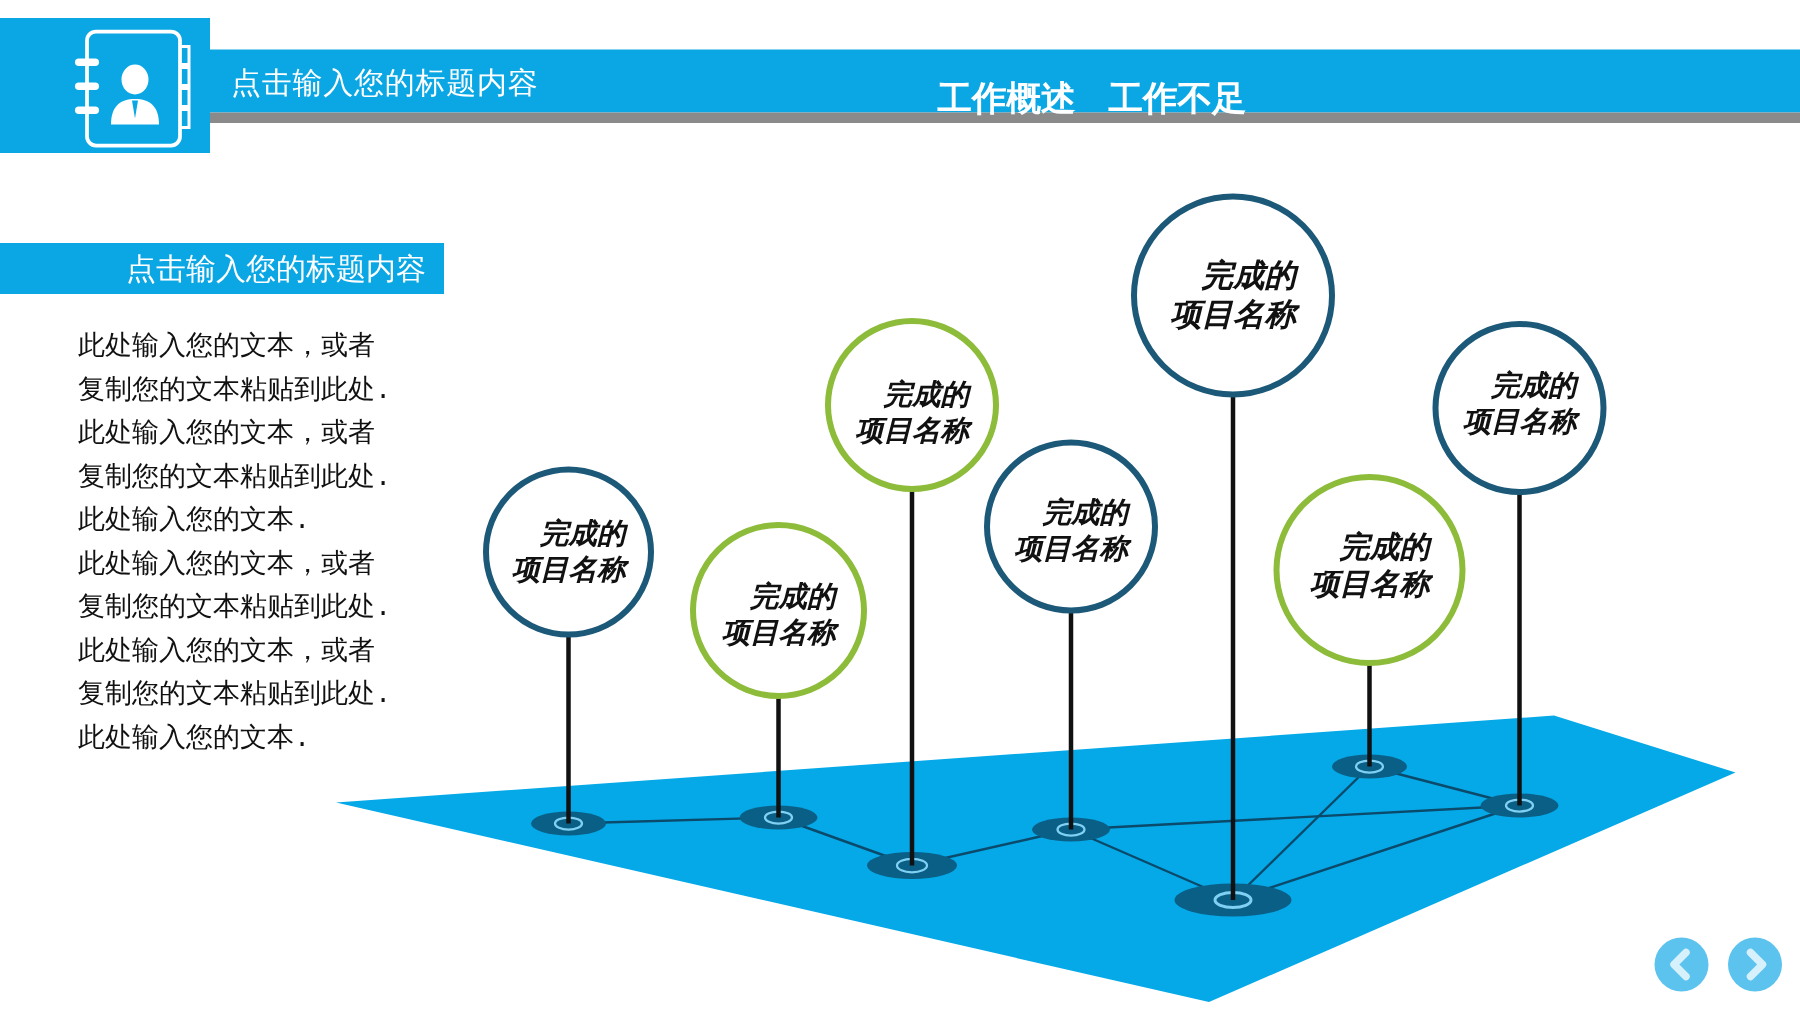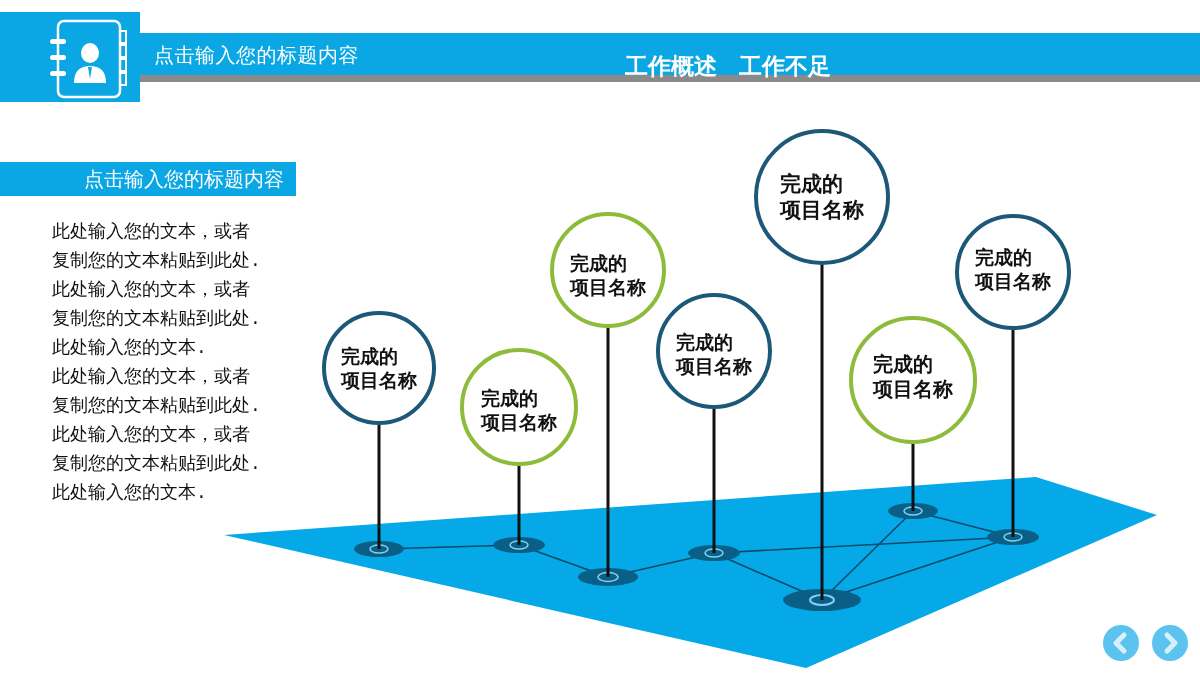--- a/index.html
+++ b/index.html
@@ -9,21 +9,21 @@
   .logo-box{position:absolute;left:0;top:12px;width:140px;height:90px;background:#0aa7e4;}
   .logo-box svg{position:absolute;left:44px;top:5px;}
   .title{position:absolute;left:154px;top:36px;height:38px;line-height:38px;color:#ffffff;font-size:20px;letter-spacing:0.5px;white-space:nowrap;}
   .tabs{position:absolute;left:614px;top:33px;height:42px;display:flex;}
   .tab{height:42px;line-height:42px;color:#ffffff;font-size:23px;padding:12px 11px;white-space:nowrap;cursor:pointer;font-weight:bold;}
   .tab.active{background:#0b6fb4;}
   .section-label{position:absolute;left:0;top:162px;width:296px;height:34px;background:#0aa7e4;color:#ffffff;font-size:20px;line-height:34px;text-align:right;box-sizing:border-box;padding-right:12px;white-space:nowrap;}
   .body-text{position:absolute;left:52px;top:218px;width:250px;color:#111111;font-size:18px;line-height:29px;font-family:Liberation Mono, monospace;}
   .body-text div{white-space:nowrap;}
   .diagram{position:absolute;left:0;top:0;}
-  .bubble-label{position:absolute;text-align:left;font-weight:bold;color:#111111;line-height:1.25;white-space:nowrap;transform:translate(-50%,-50%);}
+  .bubble-label{position:absolute;text-align:right;font-weight:bold;color:#111111;line-height:1.25;white-space:nowrap;transform:translate(-50%,-50%);font-style:italic;}
   .nav-btn{position:absolute;width:36px;height:36px;border-radius:50%;background:#5cc3ee;cursor:pointer;}
   .nav-btn svg{position:absolute;left:0;top:0;}
 </style>
 </head>
 <body>
 
 <div class="topbar"></div>
 <div class="topbar-shadow"></div>
 
 <div class="logo-box">

